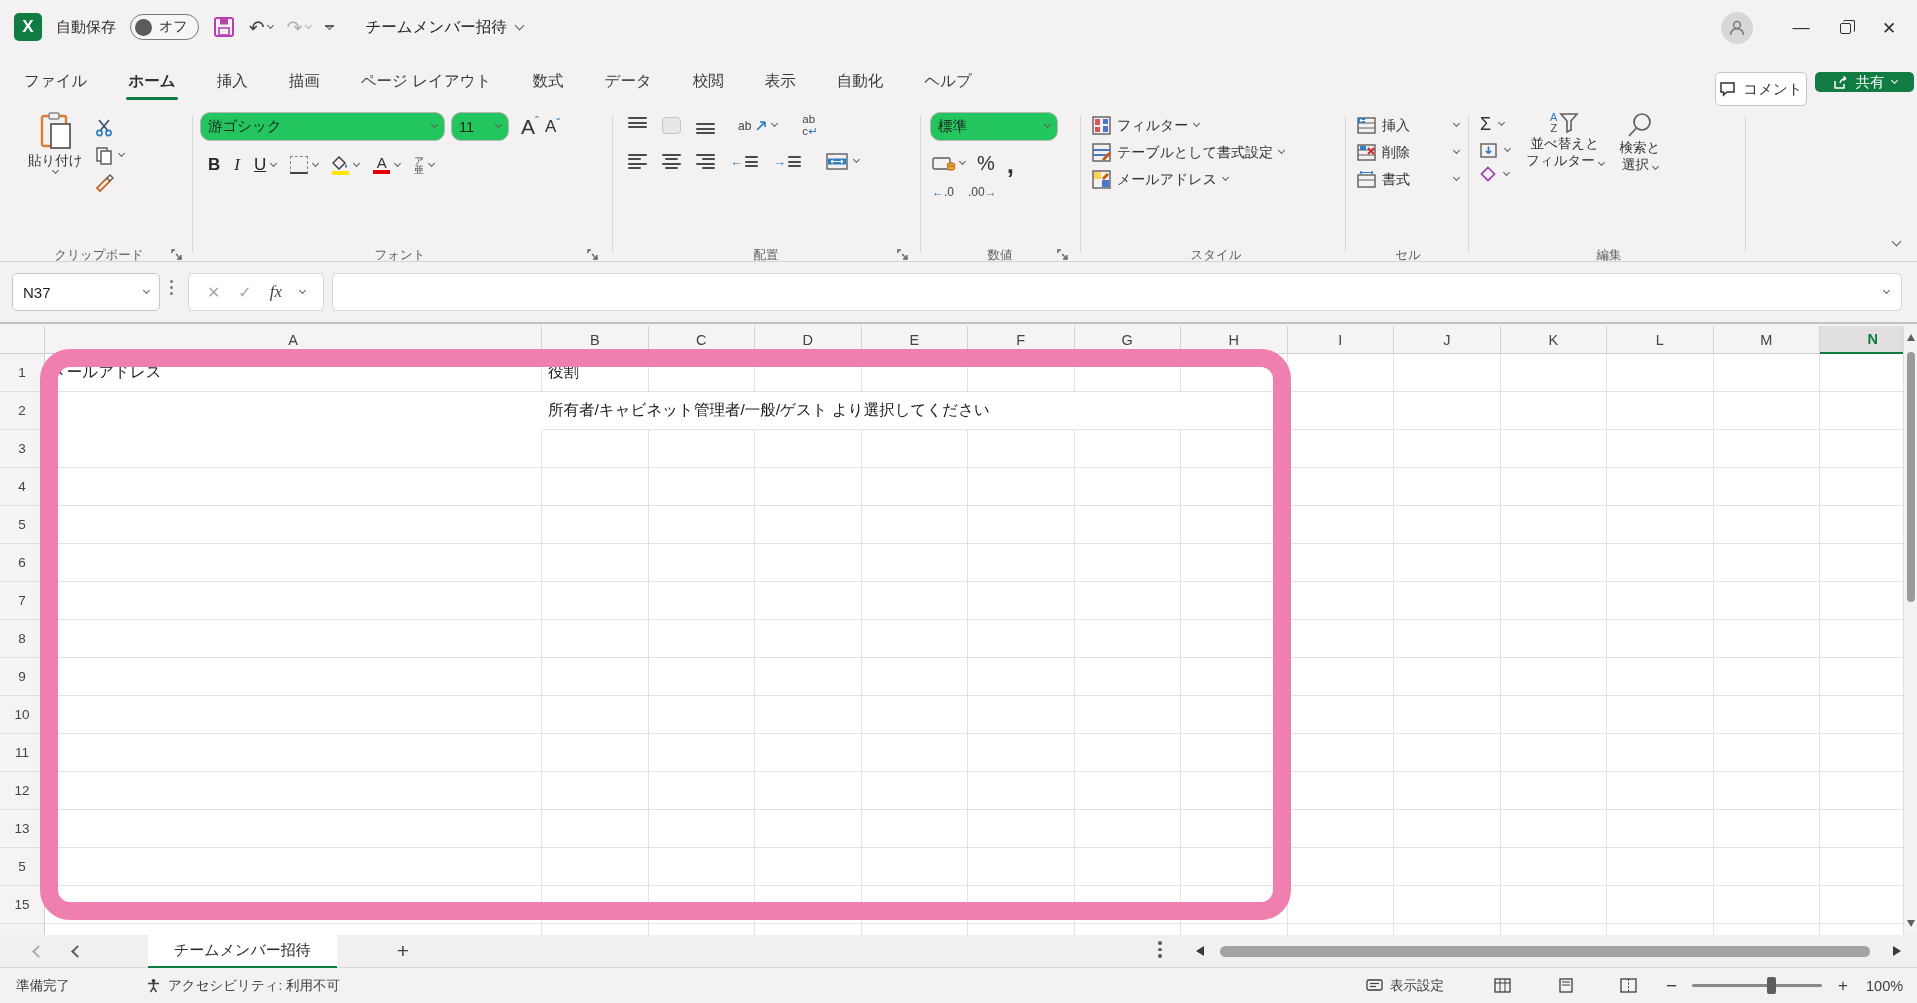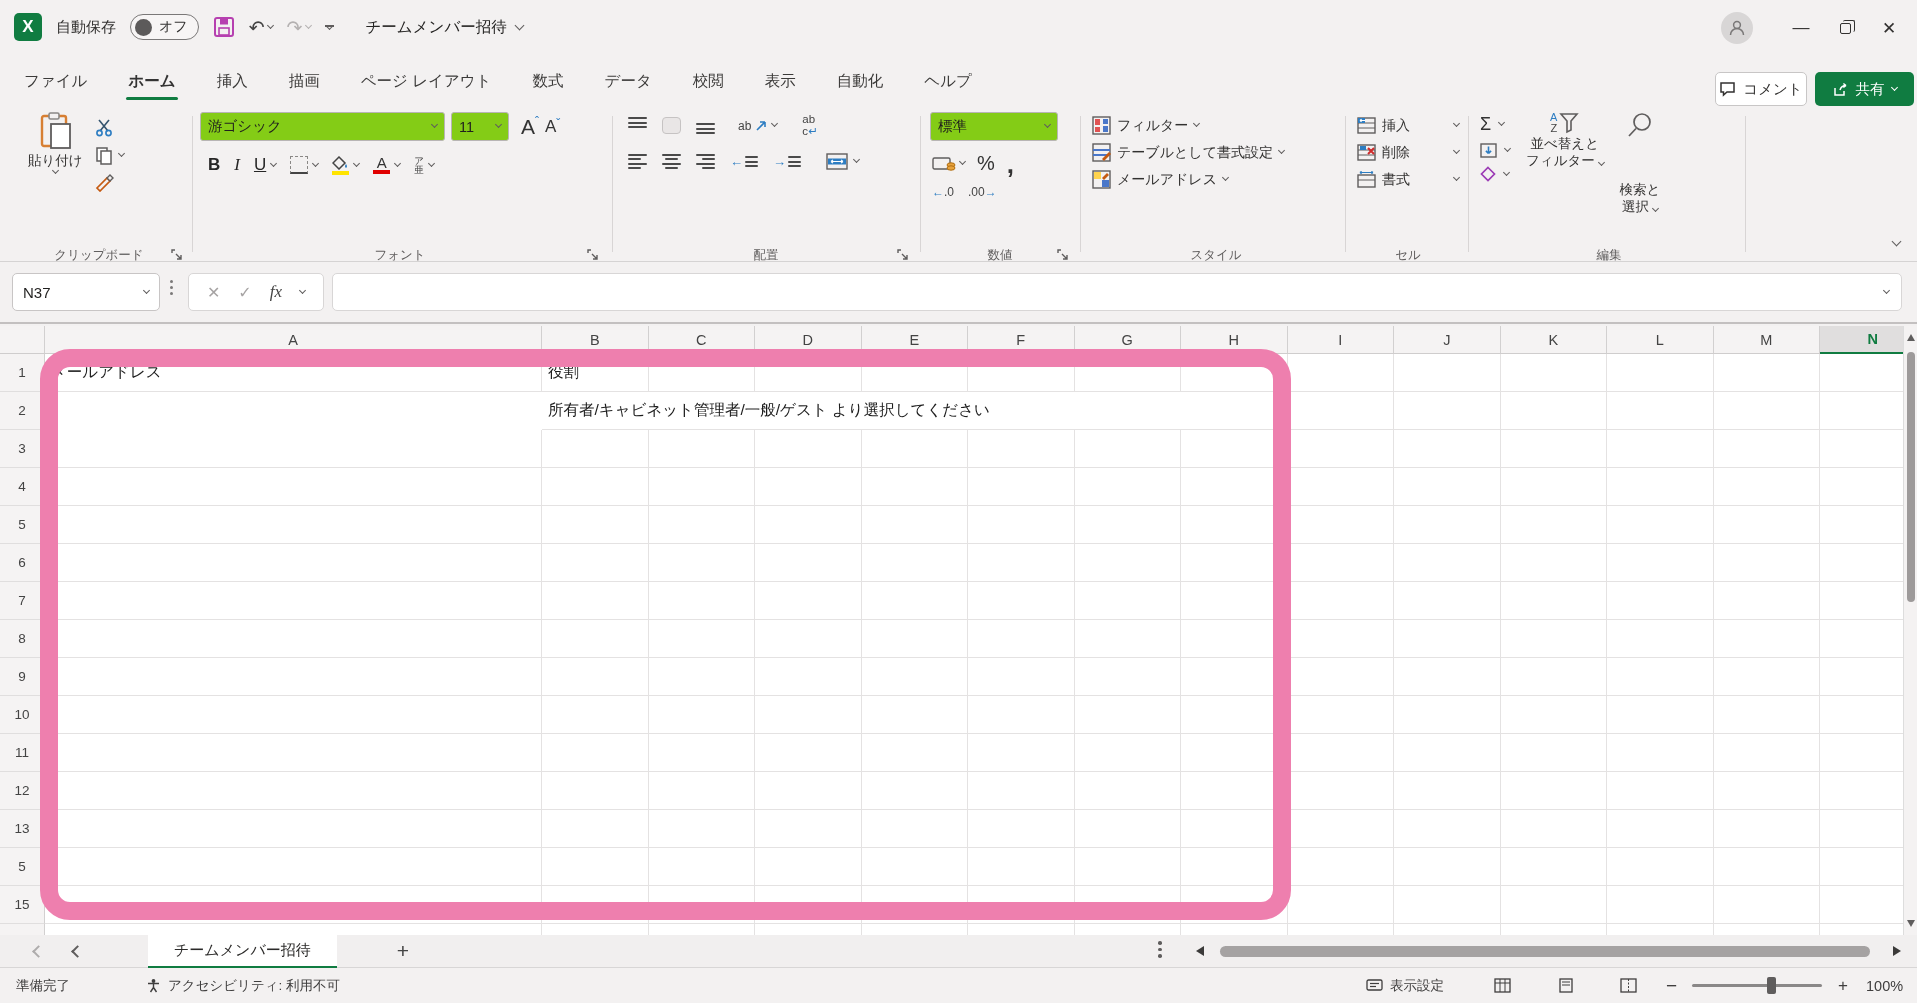--- a/index.html
+++ b/index.html
@@ -32,31 +32,31 @@
   
   #tabrow { position:absolute; left:0; top:58px; width:100%; height:46px; display:flex;
             align-items:center; padding-left:22px; gap:37px; font-size:15.5px; color:#3b3a39; }
   .rtab { position:relative; padding:6px 2px; white-space:nowrap; }
   .rtab.active { font-weight:bold; color:#333; }
   .rtab.active::after { content:""; position:absolute; left:0; right:0; bottom:-2px; height:3px;
                         background:#107c41; border-radius:2px; }
   #commentbtn { position:absolute; left:1715px; top:72px; width:92px; height:34px; background:#fff;
                 border:1px solid #c8c6c6; border-radius:5px; display:flex; align-items:center;
                 justify-content:center; gap:7px; font-size:14.5px; color:#323130; }
-  #sharebtn { position:absolute; left:1815px; top:72px; width:99px; height:34px; background:#107c41;
+  #sharebtn { position:absolute; left:1815px; top:72px; width:99px; height:20px; background:#107c41;
               border-radius:5px; display:flex; align-items:center; justify-content:center; gap:7px;
               font-size:14.5px; color:#fff;text-align:center; }
   #sharebtn .chv { border-color:#fff; }
   
   #ribbon { position:absolute; left:0; top:104px; width:100%; height:158px; border-bottom:1px solid #d5d3d3; }
   .rgroup { position:absolute; top:8px; height:130px; }
   .gdivider { position:absolute; top:12px; width:1px; height:136px; background:#d8d5d5; }
   .glabel { position:absolute; bottom:-22px; width:100%; text-align:center; font-size:12.5px; color:#605e5e; white-space:nowrap;}
   .launcher { position:absolute; bottom:-20px; right:0; width:14px; height:14px; }
-  .combo { background:#84cc16; border:1px solid #b8b5b5; border-radius:3px; height:29px;
+  .combo { background:#22c55e; border:1px solid #b8b5b5; border-radius:10px; height:29px;
            display:flex; align-items:center; padding:0 7px; font-size:14.5px; color:#201f1e; }
   .bigbtn { display:flex; flex-direction:column; align-items:center; gap:2px; font-size:13.5px; color:#323130; }
   .bars { display:flex; flex-direction:column; gap:2.5px; width:19px; }
   .bars i { height:2px; background:#4a4a4a; border-radius:1px; display:block; }
   .valign { height:17px; display:flex; flex-direction:column; justify-content:center; }
   .sel { background:#e9e6e6; border:1px solid #c6c3c3; border-radius:4px; }
   .srow { display:flex; align-items:center; gap:6px; height:27px; font-size:14px; color:#323130; white-space:nowrap; }
   .clrbar { display:block; width:17px; height:4px; margin-top:1px; }
   .twoLine { font-size:13.5px; color:#323130; text-align:center; line-height:1.25; }
   
@@ -517,21 +517,21 @@
             <span style="display:block;">並べ替えと</span>
             <span><span>フィルター</span> <span class="chv sm"></span></span>
           </span>
         </div>
         <div class="bigbtn">
           <svg width="26" height="26" viewBox="0 0 26 26">
             <circle cx="15" cy="10" r="8" fill="none" stroke="#5f5d5d" stroke-width="1.7"></circle>
             <line x1="9" y1="16.5" x2="2" y2="24" stroke="#5f5d5d" stroke-width="1.7"></line>
           </svg>
           <span class="twoLine">
-            <span style="display:block;margin-top:42px;">検索と</span>
+            <span style="display:block;">検索と</span>
             <span><span>選択</span> <span class="chv sm"></span></span>
           </span>
         </div>
       </div>
       <div class="glabel">編集</div>
     </div>
     <div class="gdivider" style="left:1745px;"></div>
 
 
     <span class="chv" style="position:absolute;left:1893px;top:138px;"></span>

